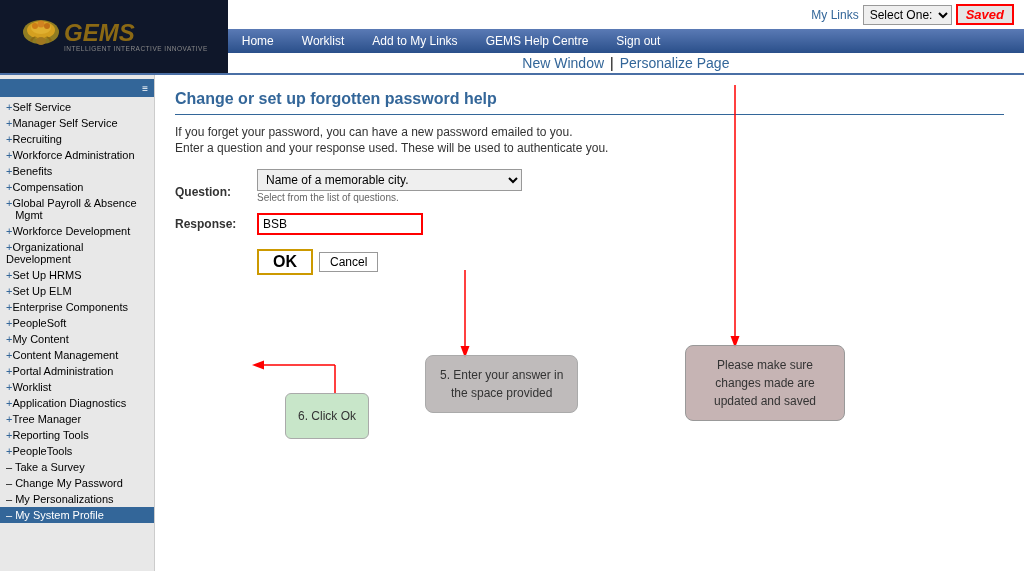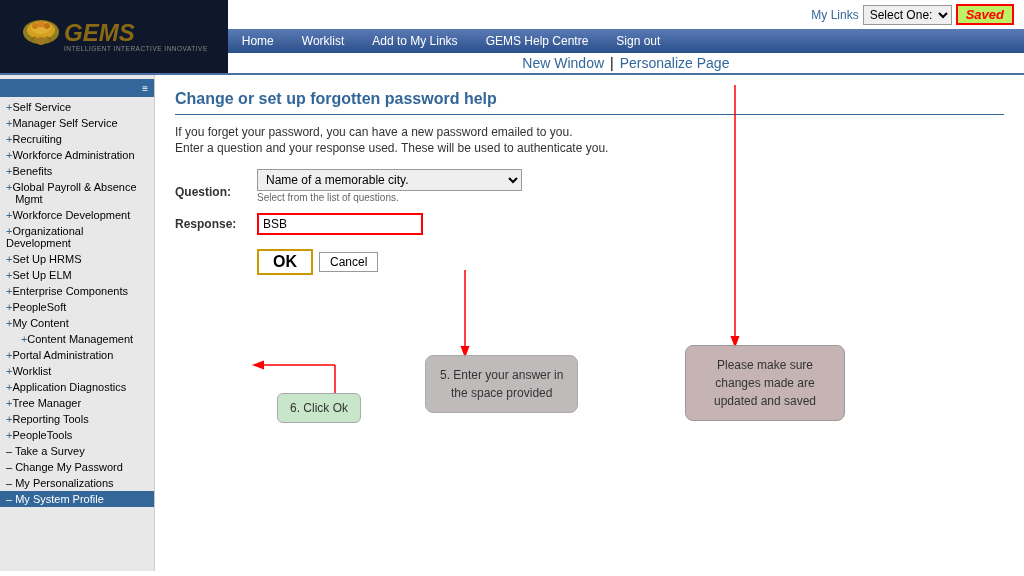--- a/index.html
+++ b/index.html
@@ -50,21 +50,21 @@
         <div style="font-size:6.5px;color:#888;letter-spacing:0.5px;text-transform:uppercase;">INTELLIGENT INTERACTIVE INNOVATIVE</div>
       </div>
     </div>
   </div>
   <div class="nav-section">
     <div class="nav-top">
       <span style="font-size:12px;color:#336699;">My Links</span>
       <select style="font-size:12px;padding:1px 2px;border:1px solid #999;">
         <option>Select One:</option>
       </select>
-      <div style="background:#bef264;border:2px solid red;color:red;font-weight:bold;font-style:italic;font-size:13px;padding:1px 8px;">Saved</div>
+      <div style="background:#e5e5e5;border:2px solid red;color:red;font-weight:bold;font-style:italic;font-size:13px;padding:1px 8px;">Saved</div>
     </div>
     <div class="nav-bottom">
       <a style="color:#fff;text-decoration:none;font-size:12px;padding:5px 14px;">Home</a>
       <a style="color:#fff;text-decoration:none;font-size:12px;padding:5px 14px;">Worklist</a>
       <a style="color:#fff;text-decoration:none;font-size:12px;padding:5px 14px;">Add to My Links</a>
       <a style="color:#fff;text-decoration:none;font-size:12px;padding:5px 14px;">GEMS Help Centre</a>
       <a style="color:#fff;text-decoration:none;font-size:12px;padding:5px 14px;">Sign out</a>
     </div>
     <div style="display:flex;justify-content:center;padding:2px 8px;gap:6px;font-size:14px;">
       <a style="color:#336699;text-decoration:none;">New Window</a>
@@ -78,29 +78,30 @@
 
   <div class="sidebar">
     <div style="background:#336699;color:white;padding:3px 6px;font-size:11px;text-align:right;margin-bottom:2px;">
       <span style="font-size:10px;">≡</span>
     </div>
     <a class="sidebar-item" style="font-size:11px;color:#000;padding:2px 6px;display:block;text-decoration:none;"><span style="color:#336699;">+</span>Self Service</a>
     <a class="sidebar-item" style="font-size:11px;color:#000;padding:2px 6px;display:block;text-decoration:none;"><span style="color:#336699;">+</span>Manager Self Service</a>
     <a class="sidebar-item" style="font-size:11px;color:#000;padding:2px 6px;display:block;text-decoration:none;"><span style="color:#336699;">+</span>Recruiting</a>
     <a class="sidebar-item" style="font-size:11px;color:#000;padding:2px 6px;display:block;text-decoration:none;"><span style="color:#336699;">+</span>Workforce Administration</a>
     <a class="sidebar-item" style="font-size:11px;color:#000;padding:2px 6px;display:block;text-decoration:none;"><span style="color:#336699;">+</span>Benefits</a>
+    <a class="sidebar-item" style="font-size:11px;color:#000;padding:2px 6px;display:block;text-decoration:none;"><span style="color:#336699;">+</span>Compensation</a>
     <a class="sidebar-item" style="font-size:11px;color:#000;padding:2px 6px 2px 6px;display:block;text-decoration:none;"><span style="color:#336699;">+</span>Global Payroll &amp; Absence<br>&nbsp;&nbsp;&nbsp;Mgmt</a>
     <a class="sidebar-item" style="font-size:11px;color:#000;padding:2px 6px;display:block;text-decoration:none;"><span style="color:#336699;">+</span>Workforce Development</a>
     <a class="sidebar-item" style="font-size:11px;color:#000;padding:2px 6px;display:block;text-decoration:none;"><span style="color:#336699;">+</span>Organizational Development</a>
     <a class="sidebar-item" style="font-size:11px;color:#000;padding:2px 6px;display:block;text-decoration:none;"><span style="color:#336699;">+</span>Set Up HRMS</a>
     <a class="sidebar-item" style="font-size:11px;color:#000;padding:2px 6px;display:block;text-decoration:none;"><span style="color:#336699;">+</span>Set Up ELM</a>
     <a class="sidebar-item" style="font-size:11px;color:#000;padding:2px 6px;display:block;text-decoration:none;"><span style="color:#336699;">+</span>Enterprise Components</a>
     <a class="sidebar-item" style="font-size:11px;color:#000;padding:2px 6px;display:block;text-decoration:none;"><span style="color:#336699;">+</span>PeopleSoft</a>
     <a class="sidebar-item" style="font-size:11px;color:#000;padding:2px 6px;display:block;text-decoration:none;"><span style="color:#336699;">+</span>My Content</a>
-    <a class="sidebar-item" style="font-size:11px;color:#000;padding:2px 6px;display:block;text-decoration:none;text-align:center;"><span style="color:#336699;">+</span>Content Management</a>
+    <a class="sidebar-item" style="font-size:11px;color:#000;padding:2px 6px;display:block;text-decoration:none;"><span style="color:#336699;">+</span>Content Management</a>
     <a class="sidebar-item" style="font-size:11px;color:#000;padding:2px 6px;display:block;text-decoration:none;"><span style="color:#336699;">+</span>Portal Administration</a>
     <a class="sidebar-item" style="font-size:11px;color:#000;padding:2px 6px;display:block;text-decoration:none;"><span style="color:#336699;">+</span>Worklist</a>
     <a class="sidebar-item" style="font-size:11px;color:#000;padding:2px 6px;display:block;text-decoration:none;"><span style="color:#336699;">+</span>Application Diagnostics</a>
     <a class="sidebar-item" style="font-size:11px;color:#000;padding:2px 6px;display:block;text-decoration:none;"><span style="color:#336699;">+</span>Tree Manager</a>
     <a class="sidebar-item" style="font-size:11px;color:#000;padding:2px 6px;display:block;text-decoration:none;"><span style="color:#336699;">+</span>Reporting Tools</a>
     <a class="sidebar-item" style="font-size:11px;color:#000;padding:2px 6px;display:block;text-decoration:none;"><span style="color:#336699;">+</span>PeopleTools</a>
     <a class="sidebar-item" style="font-size:11px;color:#000;padding:2px 6px;display:block;text-decoration:none;">– Take a Survey</a>
     <a class="sidebar-item" style="font-size:11px;color:#000;padding:2px 6px;display:block;text-decoration:none;">– Change My Password</a>
     <a class="sidebar-item" style="font-size:11px;color:#000;padding:2px 6px;display:block;text-decoration:none;">– My Personalizations</a>
     <a class="sidebar-item active" style="font-size:11px;color:#fff;background:#336699;padding:2px 6px;display:block;text-decoration:none;">– My System Profile</a>
@@ -144,21 +145,21 @@
           <path d="M0,0 L0,6 L8,3 z" fill="red"></path>
         </marker>
       </defs>
     </svg>
 
     <div style="position:absolute;left:270px;top:280px;background:rgba(180,175,175,0.85);border:1px solid #aaa;border-radius:8px;padding:10px 14px;font-size:12px;color:#333;text-align:center;line-height:1.5;min-width:140px;">
       <span style="white-space:pre-line;">5. Enter your answer in
 the space provided</span>
     </div>
 
-    <div style="position:absolute;left:122px;top:318px;background:#c8e6c9;border:1px solid #aaa;border-radius:6px;padding:7px 12px;font-size:12px;color:#333;">
+    <div style="position:absolute;left:130px;top:318px;background:#c8e6c9;border:1px solid #aaa;border-radius:6px;padding:15px 12px;font-size:12px;color:#333;">
       <span>6. Click Ok</span>
     </div>
 
     <div style="position:absolute;left:530px;top:270px;background:rgba(190,170,170,0.88);border:1px solid #999;border-radius:8px;padding:10px 14px;font-size:12px;color:#333;text-align:center;line-height:1.5;min-width:160px;">
       <span style="white-space:pre-line;">Please make sure
 changes made are
 updated and saved</span>
     </div>
 
   </div>

